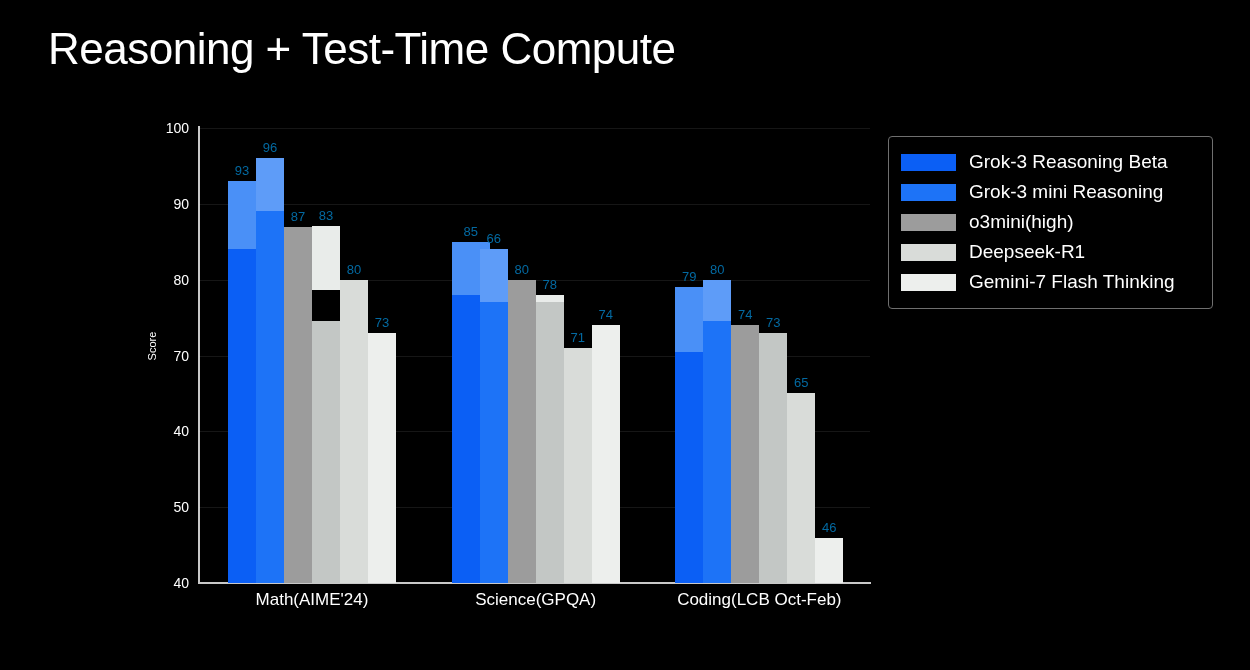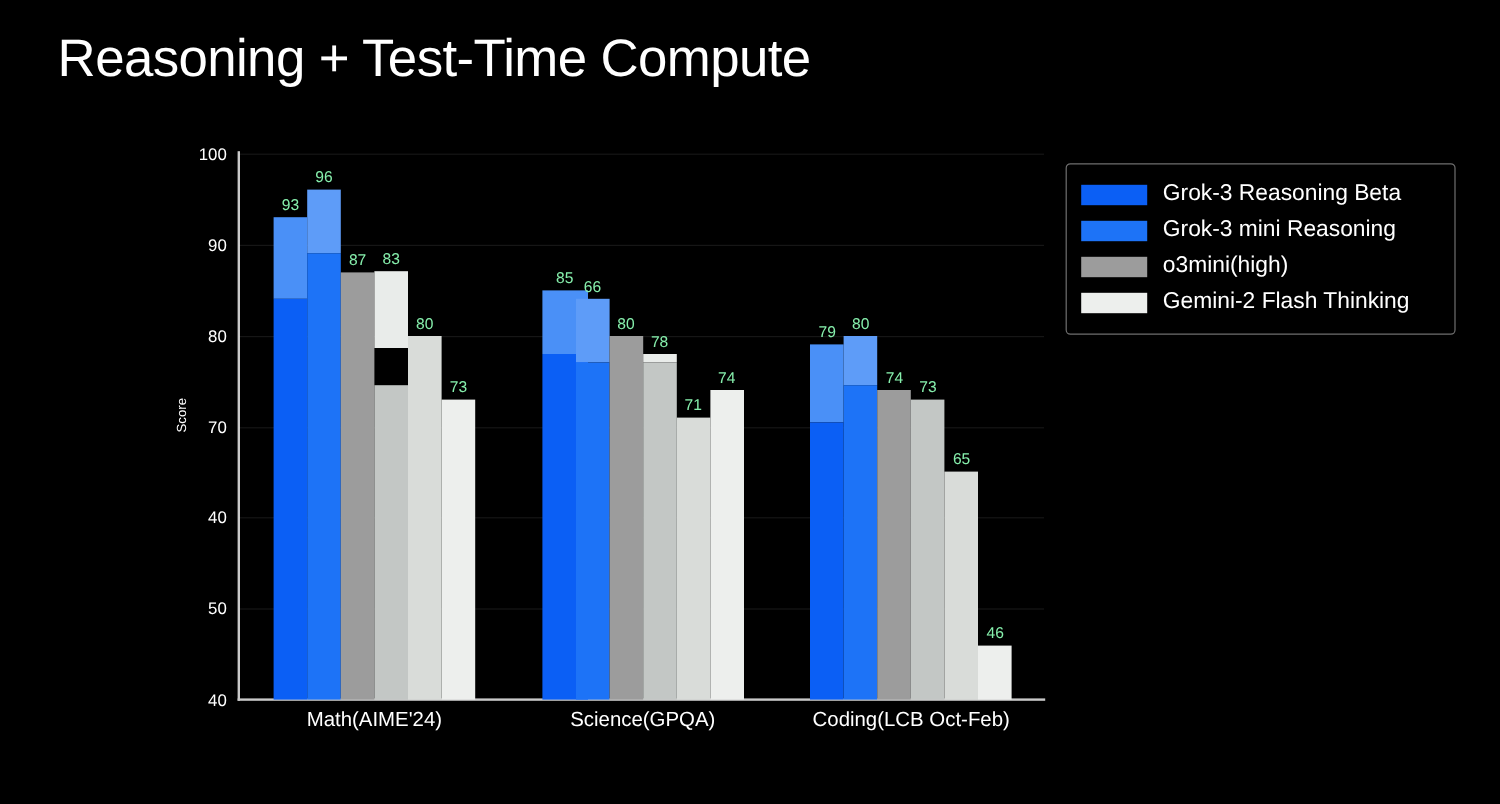--- a/index.html
+++ b/index.html
@@ -83,21 +83,21 @@
   .bar .seg-top {
     position: absolute;
     left: 0; right: 0; top: 0;
   }
   .bar-value {
     position: absolute;
     bottom: 100%;
     left: 50%;
     transform: translateX(-50%);
     margin-bottom: 3px;
-    color: #86efac;
+    color: #0369a1;
     font-size: 13px;
     line-height: 14px;
     white-space: nowrap;
   }
 
   
   .xcat {
     position: absolute;
     top: 590px;
     color: #ffffff;
@@ -269,18 +269,22 @@
       </div>
       <div class="legend-row">
         <div class="legend-swatch" style="background: rgb(29, 115, 247);"></div>
         <div class="legend-label">Grok-3 mini Reasoning</div>
       </div>
       <div class="legend-row">
         <div class="legend-swatch" style="background: rgb(156, 156, 156);"></div>
         <div class="legend-label">o3mini(high)</div>
       </div>
       <div class="legend-row">
+        <div class="legend-swatch" style="background: rgb(217, 220, 217);"></div>
+        <div class="legend-label">Deepseek-R1</div>
+      </div>
+      <div class="legend-row">
         <div class="legend-swatch" style="background: rgb(237, 239, 237);"></div>
-        <div class="legend-label">Gemini-2 Flash Thinking</div>
+        <div class="legend-label">Gemini-7 Flash Thinking</div>
       </div>
     </div>
 
 </div>
 
 </body></html>

